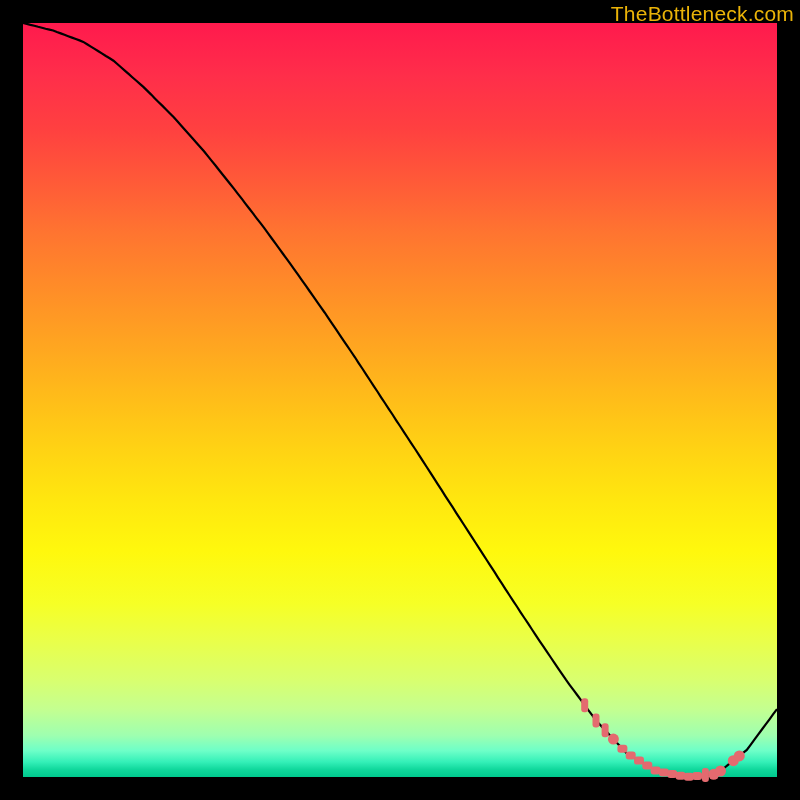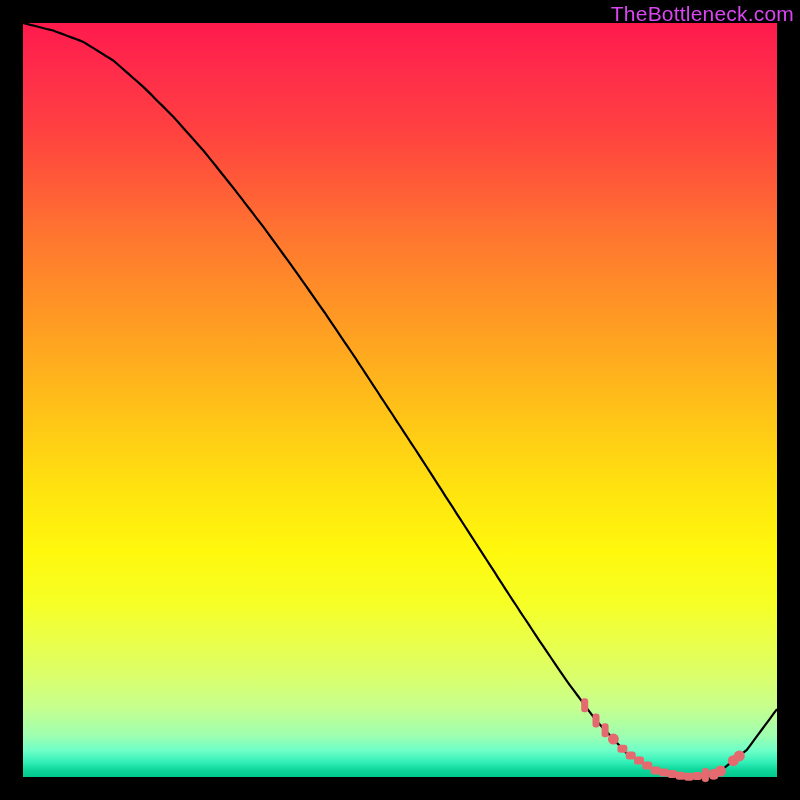--- a/index.html
+++ b/index.html
@@ -46,21 +46,21 @@
     height: 754px;
     overflow: visible;
   }
   .watermark {
     position: absolute;
     top: 2px;
     right: 6px;
     font-family: Arial, Helvetica, sans-serif;
     font-size: 21px;
     font-weight: 400;
-    color: #d946ef;
+    color: #eab308;
     letter-spacing: 0.2px;
     margin-left: 26px;
   }
   .curve { fill: none; stroke: #000; stroke-width: 2.2; }
   .dot { fill: #e46a6f; stroke: none; }
   .dash { fill: #e46a6f; stroke: none; }
 </style>
 </head>
 <body>
 

